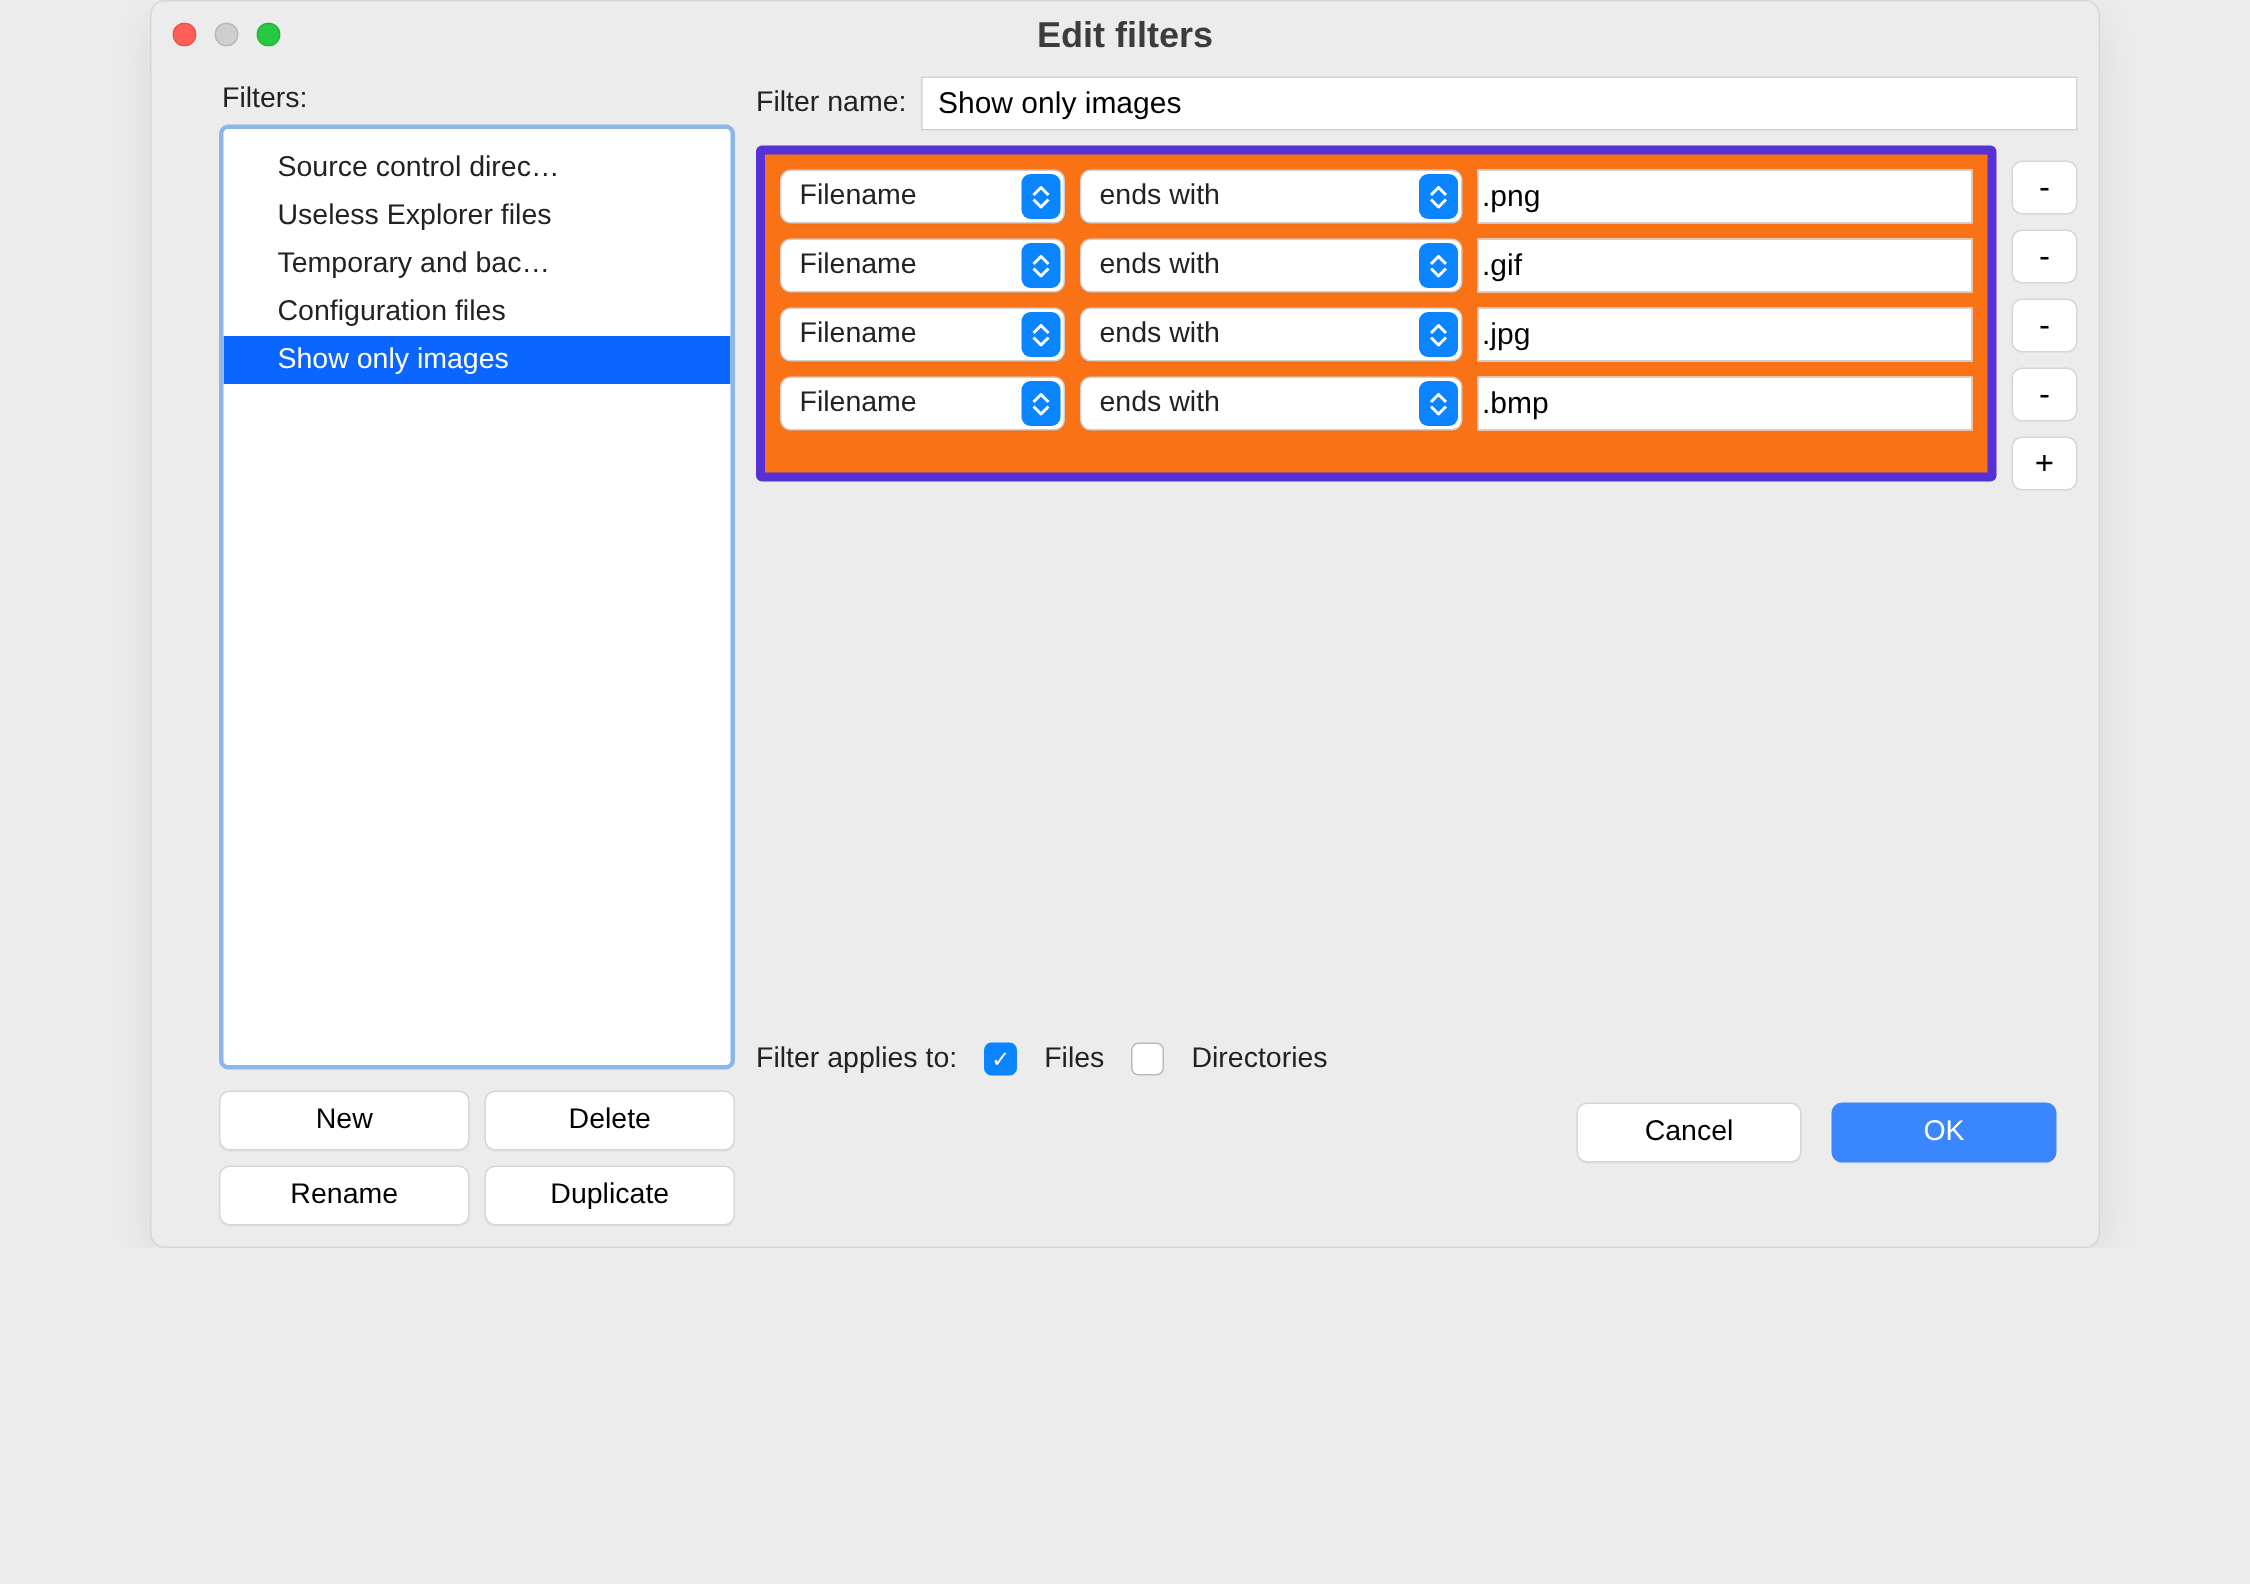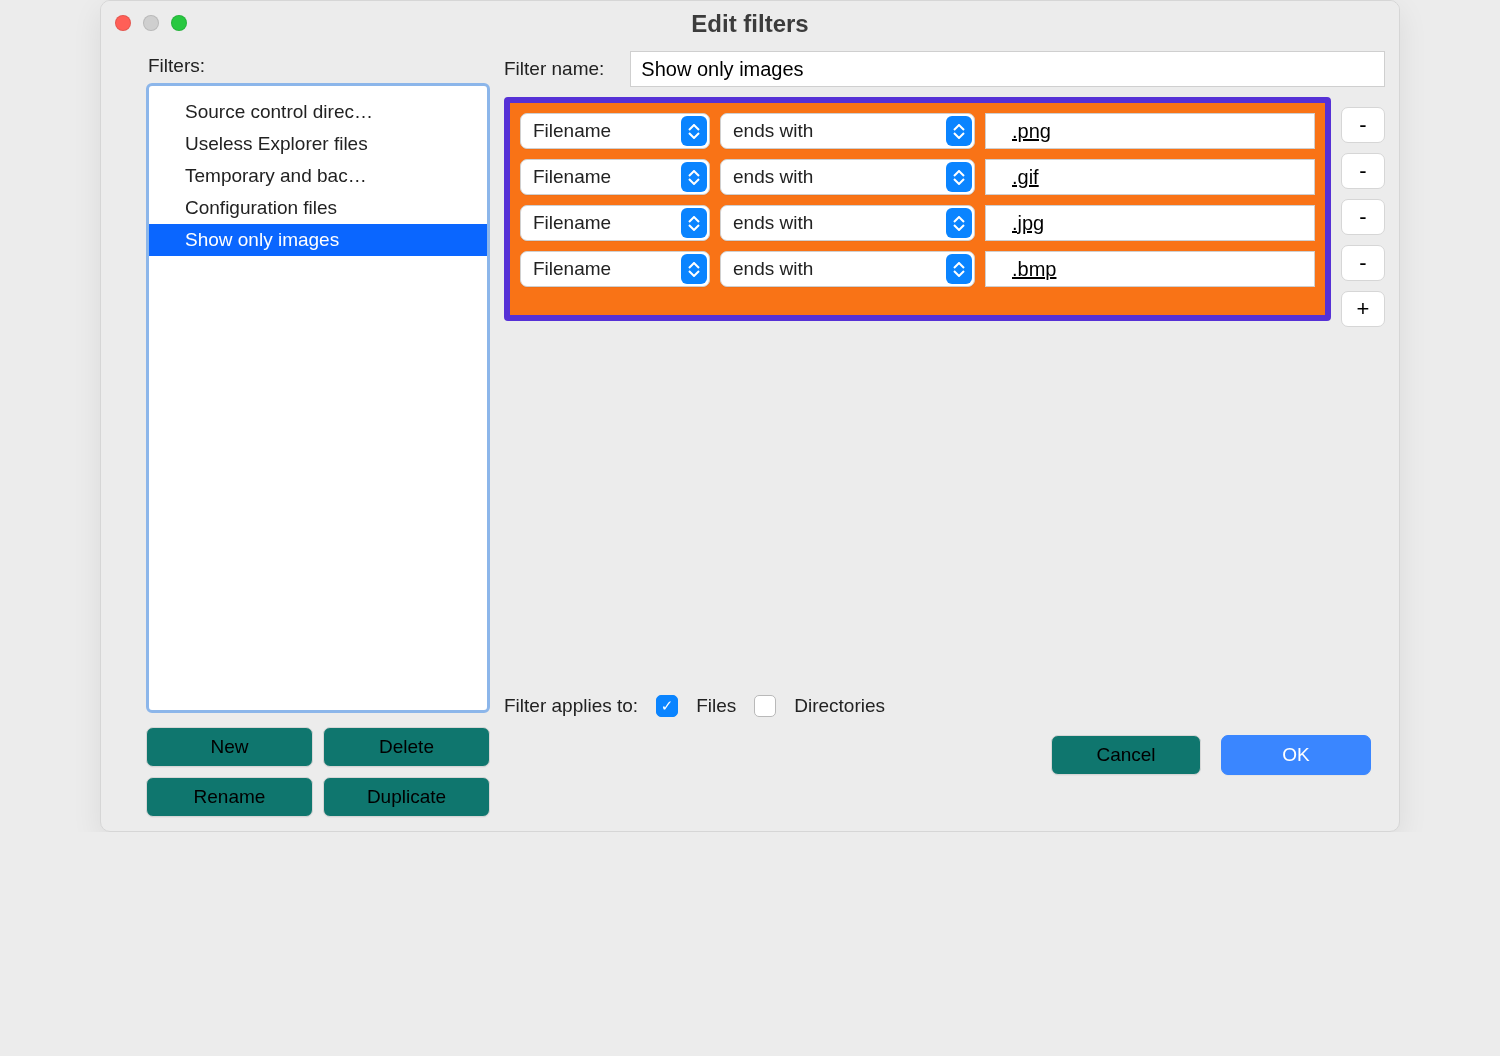--- a/index.html
+++ b/index.html
@@ -74,35 +74,35 @@
     background: #0a66ff;
     color: #fff;
   }
   .left-buttons {
     display: grid;
     grid-template-columns: 1fr 1fr;
     gap: 10px;
     margin-top: 14px;
   }
   .btn {
-    background: #0f766e;
+    background: #ffffff;
     border: 1px solid #d6d6d6;
     border-radius: 7px;
     height: 40px;
     font-size: 19px;
     cursor: pointer;
     box-shadow: 0 1px 0 rgba(0,0,0,.03);
   }
 
   .right {
     flex: 1;
     display: flex;
     flex-direction: column;
   }
-  .row { display: flex; align-items: center; gap: 26px; margin-bottom: 10px; }
+  .row { display: flex; align-items: center; gap: 10px; margin-bottom: 10px; }
   .lbl { white-space: nowrap; }
   .text-input {
     flex: 1;
     height: 36px;
     border: 1px solid #cfcfcf;
     border-radius: 0;
     background: #fff;
     padding: 4px 10px;
     font-size: 20px;
   }
@@ -152,23 +152,22 @@
     background: #f97316;
   }
   .cond-row { display: flex; gap: 10px; margin-bottom: 10px; }
   .cond-row .mac-select.field { width: 190px; }
   .cond-row .mac-select.op { width: 255px; }
   .cond-row .val {
     flex: 1;
     height: 36px;
     border: 1px solid #cfcfcf;
     background: #fff;
-    padding: 4px 26px;
+    padding: 4px 2px;
     font-size: 20px;
-    text-decoration: underline;
   }
   .side-buttons {
     display: flex;
     flex-direction: column;
     gap: 10px;
     margin-top: 10px;
   }
   .small-btn {
     width: 44px; height: 36px;
     background: #fff;

